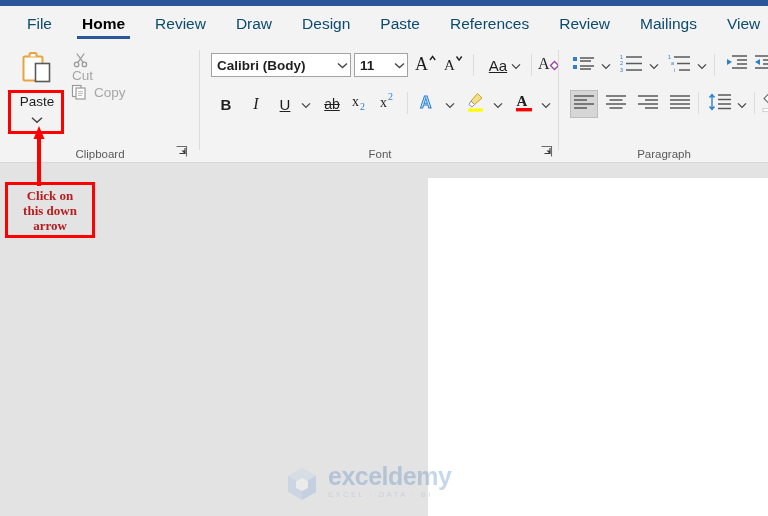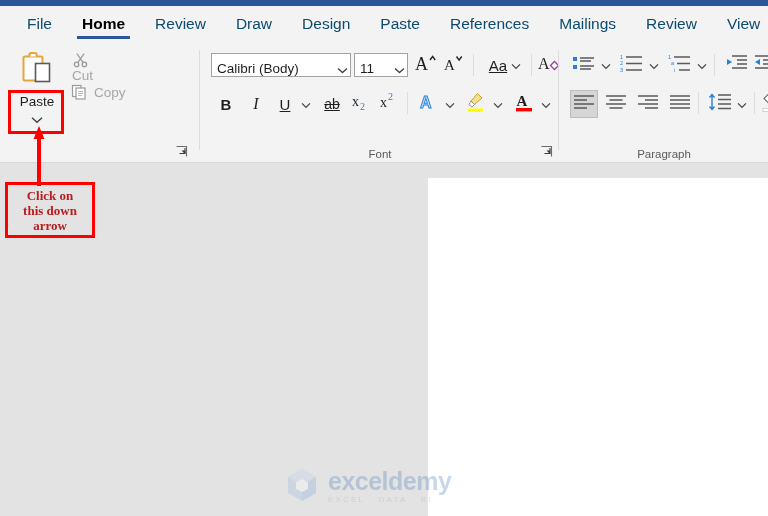--- a/index.html
+++ b/index.html
@@ -91,24 +91,25 @@
   #cmd-cut   { left: 68px; top: 10px; flex-direction: column; }
   #cmd-copy  { left: 68px; top: 38px; }
   #cmd-fp    { left: 68px; top: 66px; }
 
   
   #g-font { left: 201px; width: 358px; }
   .combo {
     position: absolute;
     background: #ffffff; border: 1px solid #a3a3a3;
     height: 24px;
-    display: flex; align-items: flex-end;
+    display: flex; align-items: center;
     font-size: 13.5px; color: #1f1f1f;
     padding-left: 5px;
     cursor: default;
+    font-weight: bold;
   }
   .combo .cv { flex: 1; white-space: nowrap; overflow: hidden; }
   .combo .cc { width: 16px; text-align: center; color: #444; font-size: 11px; }
   #font-name { left: 10px; top: 11px; width: 140px; }
   #font-size { left: 153px; top: 11px; width: 54px; }
 
   .ibtn {
     position: absolute;
     display: flex; align-items: center; justify-content: center;
     cursor: default;
@@ -158,21 +159,21 @@
   }
   .arrow {
     position: absolute; left: 33px; top: 126px;
     width: 12px; height: 60px; z-index: 39;
   }
 
   
   .watermark {
     position: absolute; left: 282px; top: 464px;
     width: 200px; height: 46px;
-    display: flex; align-items: center;
+    display: flex; 
     opacity: 0.30;
     z-index: 5;
   }
   .wm-text { margin-left: 6px; }
   .wm-main {
     font-size: 25px; font-weight: bold;
     color: #4a7ebb; letter-spacing: -0.5px;
     line-height: 25px;
   }
   .wm-sub {
@@ -188,22 +189,22 @@
   <div class="title-strip"></div>
 
   <div class="tabbar">
     <div class="tab">File</div>
     <div class="tab active">Home</div>
     <div class="tab">Review</div>
     <div class="tab">Draw</div>
     <div class="tab">Design</div>
     <div class="tab">Paste</div>
     <div class="tab">References</div>
+    <div class="tab">Review</div>
     <div class="tab">Mailings</div>
-    <div class="tab">Review</div>
     <div class="tab">View</div>
   </div>
 
   <div class="ribbon">
 
     <div class="group" id="g-clipboard">
 
       <div class="paste-btn">
         <span class="paste-icon">
           <svg width="32" height="34" viewBox="0 0 32 34">
@@ -236,20 +237,21 @@
           <svg width="16" height="16" viewBox="0 0 16 16">
             <rect x="1.5" y="1.5" width="8.5" height="11" fill="#fff" stroke="#9a9a9a" stroke-width="1.2"></rect>
             <rect x="5" y="4" width="9" height="11" fill="#fff" stroke="#9a9a9a" stroke-width="1.2"></rect>
             <path d="M7 7.5 H12 M7 9.5 H12 M7 11.5 H11" stroke="#bdbdbd" stroke-width="1"></path>
           </svg>
         </span>
         <span class="cl">Copy</span>
       </div>
 
 
+      <div class="group-label">Clipboard</div>
       <div class="launcher" style="right:12px;">
         <svg width="13" height="13" viewBox="0 0 13 13">
           <path d="M1.5 1.5 H11.5 V11.5" fill="none" stroke="#6a6a6a" stroke-width="1.1"></path>
           <path d="M4.5 8.5 L10 8.5 L10 3" fill="none" stroke="#3a3a3a" stroke-width="1.1"></path>
           <path d="M6.5 5.5 L10.2 9.2 L10.2 5.5 Z" fill="#3a3a3a"></path>
         </svg>
       </div>
       <div class="group-sep" style="right:0;"></div>
     </div>
 

